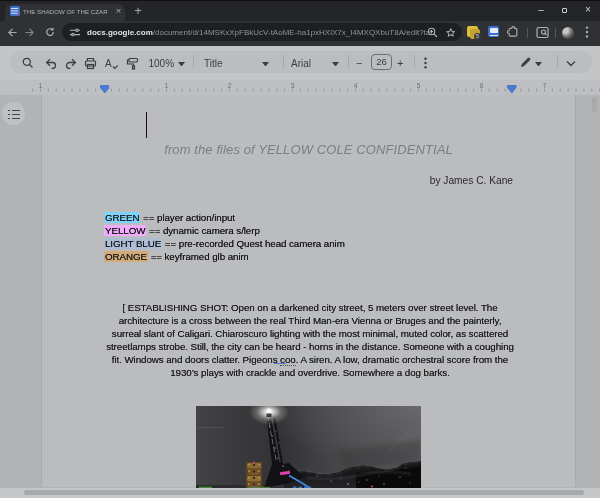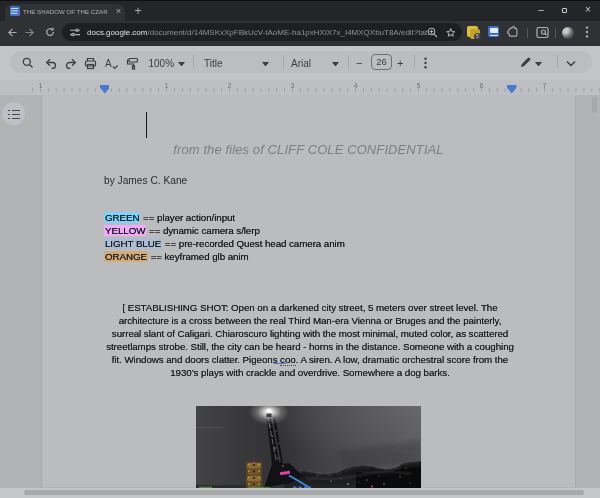--- a/index.html
+++ b/index.html
@@ -12,38 +12,38 @@
 #favicon{left:9.5px;top:5.5px;width:10px;height:10px;border-radius:1.5px;background:#3d72c8;}
 #favicon:after{content:"";position:absolute;left:1.5px;top:2.2px;width:7px;height:1.3px;background:#d3dff4;box-shadow:0 2.4px 0 #d3dff4,0 4.8px 0 #d3dff4;}
 #favicon:before{content:"";position:absolute;right:0.2px;bottom:0.2px;width:2.4px;height:2.4px;border-radius:50%;background:#e0419d;z-index:2;}
 .tabx{left:114px;top:6px;width:9px;height:9px;color:#aaacaf;font-size:9.5px;line-height:9px;text-align:center;}
 #newtab{left:132px;top:4.5px;width:12px;height:12px;color:#a4a6a9;font-size:13px;line-height:12px;text-align:center;}
 .winctl{top:4px;height:12px;color:#cdcfd2;font-size:10px;line-height:12px;text-align:center;width:14px;}
 
 #addr{left:0;top:21px;width:600px;height:25px;background:#2f3134;}
 #urlpill{left:62px;top:22.5px;width:400px;height:18.5px;border-radius:9.5px;background:#1e1f22;}
 #urltext{left:87px;top:27.5px;font-size:8px;color:#909296;white-space:nowrap;width:346px;overflow:hidden;}
-#urltext b{color:#dfe1e4;font-weight:normal;}
+#urltext b{color:#dfe1e4;font-weight:bold;}
 
 #docbar{left:0;top:46px;width:600px;height:34px;background:#c3c5c7;}
 #docpill{left:10px;top:50.5px;width:582px;height:22.5px;border-radius:11.5px;background:#bbbdc0;}
 .tbtxt{font-size:10px;color:#3b3d40;top:58px;}
 .sep{top:55px;width:1px;height:13px;background:#a6a8ab;}
 #szbox{left:371px;top:54px;width:21px;height:16px;border:1px solid #6d7073;border-radius:4px;font-size:9.5px;color:#3b3d40;text-align:center;line-height:14px;}
 
 #ruler{left:0;top:80px;width:600px;height:15px;background:#bdbfc2;}
 .rnum{top:81.5px;font-size:6.5px;color:#6b6d70;width:10px;text-align:center;}
 
 #page{left:41px;top:95px;width:535px;height:392px;background:#babcbe;border-left:1px solid #a8aaac;border-right:1px solid #a8aaac;}
 #outline{left:2px;top:102px;width:23px;height:23px;border-radius:50%;background:#bdc0c4;}
 
 #cursor{left:146px;top:112px;width:1.3px;height:25.7px;background:#141414;}
 #title{left:104.5px;top:112.5px;width:408px;text-align:center;font-size:23.2px;letter-spacing:-0.25px;color:#1b1b1d;white-space:nowrap;text-shadow:0 0 0.5px #2a2a2c;}
 #subtitle{left:104px;top:142px;width:409px;text-align:center;font-size:13px;letter-spacing:0.1px;font-style:italic;color:#7c7e81;white-space:nowrap;}
-#byline{left:104px;top:174.5px;width:409px;text-align:left;font-size:10.2px;color:#2b2b2d;}
+#byline{left:104px;top:174.5px;width:409px;text-align:right;font-size:10.2px;color:#2b2b2d;}
 #legend{left:104px;top:212.4px;font-size:9.8px;letter-spacing:-0.08px;line-height:12.7px;color:#161618;text-shadow:0 0 0.4px #3a3a3c;}
 #legend span{padding:0 1px;}
 #para{left:105.5px;top:302.4px;width:409px;text-align:center;font-size:9.8px;letter-spacing:-0.08px;line-height:12.86px;color:#1c1c1e;white-space:nowrap;text-shadow:0 0 0.4px #3a3a3c;}
 #coo{border-bottom:1px dotted #4a4a4c;}
 
 #hscroll{left:0;top:487.5px;width:600px;height:10.5px;background:#c4c6c8;}
 #hthumb{left:24px;top:489.5px;width:560px;height:5.5px;border-radius:3px;background:#a8a9ab;}
 #vthumb{left:592px;top:97px;width:4.5px;height:16px;border-radius:2.5px;background:#a8a9ab;}
 svg{display:block;}
 </style></head>
@@ -280,21 +280,21 @@
 
 <div class="abs" id="page"></div>
 <div class="abs" id="outline"></div>
 <svg class="abs" style="left:8px;top:108.5px" width="12" height="11" viewBox="0 0 12 11">
       <g stroke="#46484c" stroke-width="1.2">
         <path d="M0 1.5h2M4 1.5h8M0 5.5h2M4 5.5h8M0 9.5h2M4 9.5h8"></path>
       </g>
     </svg>
 
 <div class="abs" id="cursor"></div>
-<div class="abs" id="subtitle">from the files of CLIFF COLE CONFIDENTIAL</div>
+<div class="abs" id="subtitle">from the files of YELLOW COLE CONFIDENTIAL</div>
 <div class="abs" id="byline">by James C. Kane</div>
 <div class="abs" id="legend">
 <div><span style="background:#7dd3fc;">GREEN</span> == player action/input</div>
 <div><span style="background:#f0abfc;">YELLOW</span> == dynamic camera s/lerp</div>
 <div><span style="background:#aabdd4;">LIGHT BLUE</span> == pre-recorded Quest head camera anim</div>
 <div><span style="background:#d2ab79;">ORANGE</span> == keyframed glb anim</div>
 </div>
 <div class="abs" id="para">[ ESTABLISHING SHOT: Open on a darkened city street, 5 meters over street level. The<br>
 architecture is a cross between the real Third Man-era Vienna or Bruges and the painterly,<br>
 surreal slant of Caligari. Chiaroscuro lighting with the most minimal, muted color, as scattered<br>

